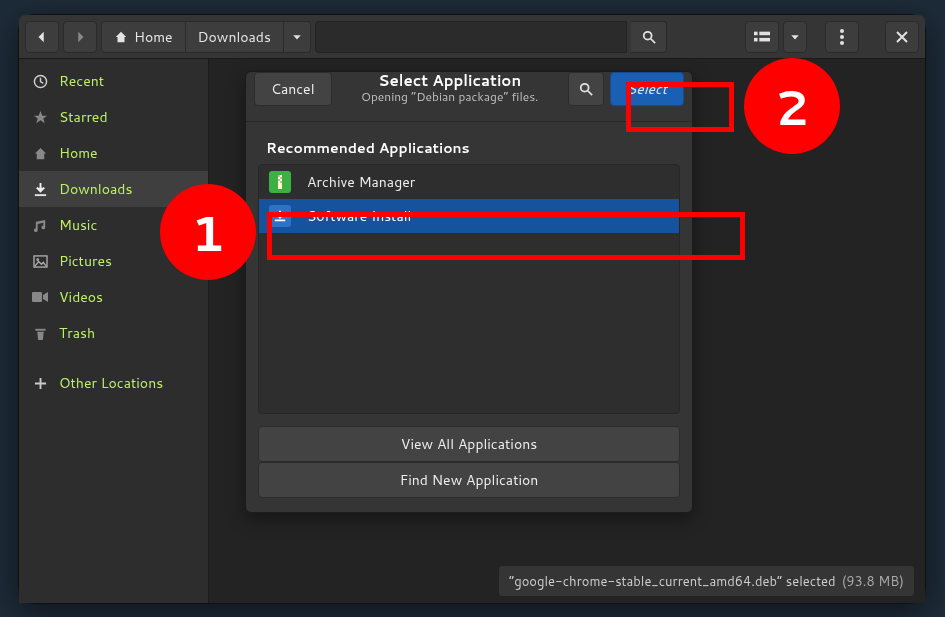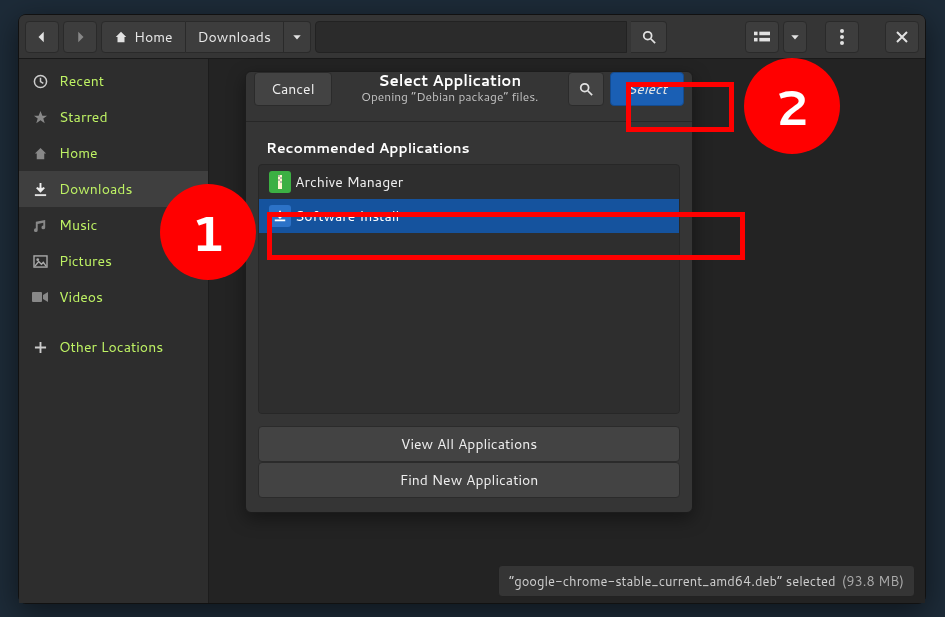--- a/index.html
+++ b/index.html
@@ -9,21 +9,21 @@
     background: #1d2b38;
     color: #e6e6e6;
     font-size: 14px;
   }
   .window {
     position: absolute;
     top: 14px; left: 18px;
     width: 908px; height: 590px;
     background: #232323;
     border: 1px solid #111;
-    border-radius: 8px;
+    border-radius: 16px;
     box-shadow: 0 8px 30px rgba(0,0,0,0.5);
     display: flex;
     flex-direction: column;
   }
   
   .toolbar {
     height: 44px;
     background: #353535;
     border-bottom: 1px solid #1a1a1a;
     display: flex;
@@ -171,21 +171,21 @@
   .app-list {
     border: 1px solid #272727;
     border-radius: 4px;
     overflow: hidden;
     background: #2e2e2e;
   }
   .app-row {
     height: 34px;
     display: flex;
     align-items: center;
-    gap: 4px;
+    gap: 16px;
     padding: 0 10px;
     color: #eee;
     cursor: pointer;
   }
   .app-row.selected {
     background: #15539e;
     color: #fff;
   }
   .app-empty {
     height: 180px;
@@ -389,20 +389,29 @@
         <span>Pictures</span>
       </div>
       <div class="side-item">
         <span class="si-ico">
             <svg width="16" height="12" viewBox="0 0 16 12">
               <rect class="ico dim" x="0" y="1" width="10" height="10" rx="1"></rect>
               <path class="ico dim" d="M11 4l5-3v10l-5-3z"></path>
             </svg>
           </span>
         <span>Videos</span>
+      </div>
+      <div class="side-item">
+        <span class="si-ico">
+            <svg width="13" height="15" viewBox="0 0 13 16">
+              <rect class="ico dim" x="1" y="3" width="11" height="2"></rect>
+              <path class="ico dim" d="M3 6h7l-1 9H4z"></path>
+            </svg>
+          </span>
+        <span>Trash</span>
       </div>
       <div class="side-sep"></div>
       <div class="side-item">
         <span class="si-ico">
             <svg width="13" height="13" viewBox="0 0 14 14">
               <path d="M7 1v12M1 7h12" stroke="#ccc" stroke-width="2"></path>
             </svg>
           </span>
         <span>Other Locations</span>
       </div>

